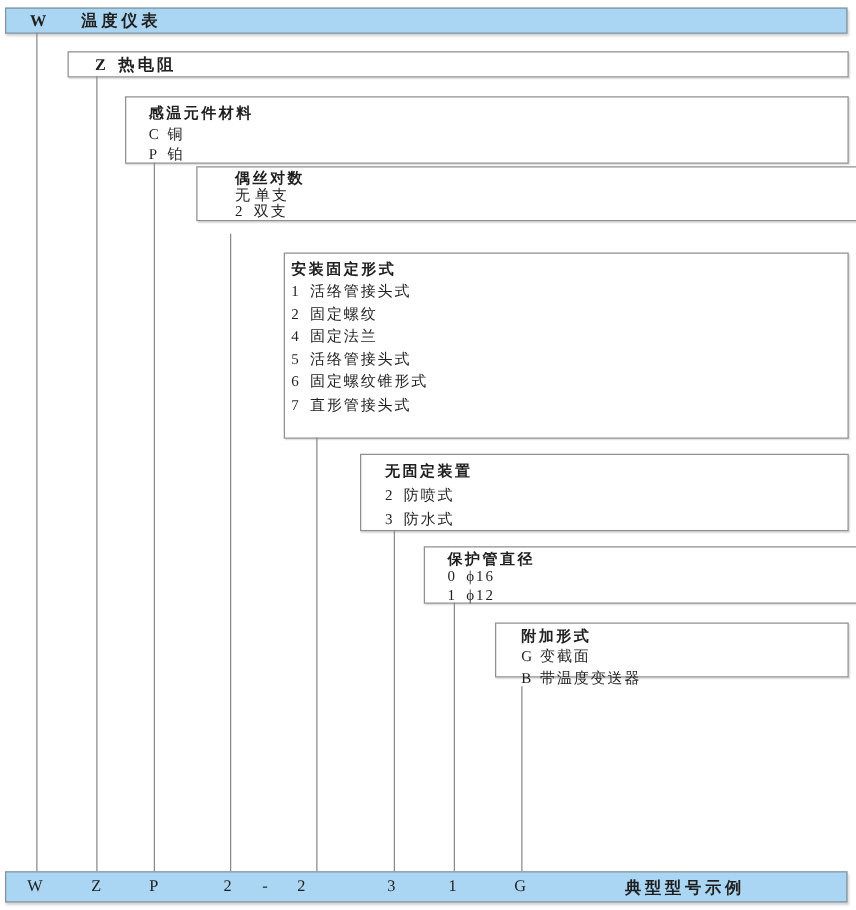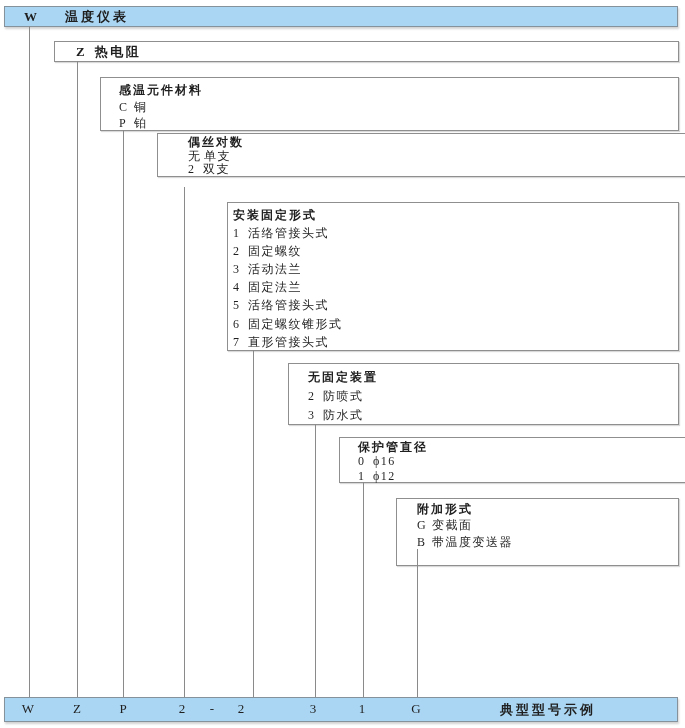--- a/index.html
+++ b/index.html
@@ -52,21 +52,21 @@
     font-size: 13px; font-weight: bold;
   }
   .z-box .code { margin-left: 21px; }
   .z-box .label { margin-left: 10px; letter-spacing: 2.5px; }
 
   .b-material { left: 100px; top: 77px;  width: 579px; height: 54px;  padding: 4px 0 0 18px; line-height: 16.5px; }
   .b-pairs    { left: 157px; top: 133px; width: 560px; height: 44px;  padding: 2px 0 0 30px; line-height: 13.6px; }
   .b-mount    { left: 227px; top: 202px; width: 452px; height: 149px; padding: 3px 0 0 5px; line-height: 18.1px; }
   .b-junction { left: 288px; top: 363px; width: 391px; height: 62px;  padding: 4px 0 0 19px; line-height: 19.2px; }
   .b-tube     { left: 339px; top: 437px; width: 360px; height: 46px;  padding: 2px 0 0 18px; line-height: 14.3px; }
-  .b-extra    { left: 396px; top: 498px; width: 283px; height: 68px;  padding: 2px 0 0 20px; line-height: 16.3px; }
+  .b-extra    { left: 396px; top: 498px; width: 283px; height: 44px;  padding: 2px 0 0 20px; line-height: 16.3px; }
 
   
   .vline { position: absolute; width: 1px; background: #8a8a8a; }
   .vl-w        { left: 29px;  top: 26px;  height: 671px; }
   .vl-z        { left: 77px;  top: 61px;  height: 636px; }
   .vl-material { left: 123px; top: 130px; height: 567px; }
   .vl-pairs    { left: 184px; top: 187px; height: 510px; }
   .vl-mount    { left: 253px; top: 350px; height: 347px; }
   .vl-junction { left: 315px; top: 424px; height: 273px; }
   .vl-tube     { left: 363px; top: 482px; height: 215px; }
@@ -129,23 +129,20 @@
 
   <div class="box b-mount">
     <div class="title">安装固定形式</div>
     <div class="row">
       <span class="code">1</span><span class="lbl">活络管接头式</span>
     </div>
     <div class="row">
       <span class="code">2</span><span class="lbl">固定螺纹</span>
     </div>
     <div class="row">
-      <span class="code">3</span><span class="lbl">活动法兰</span>
-    </div>
-    <div class="row">
       <span class="code">4</span><span class="lbl">固定法兰</span>
     </div>
     <div class="row">
       <span class="code">5</span><span class="lbl">活络管接头式</span>
     </div>
     <div class="row">
       <span class="code">6</span><span class="lbl">固定螺纹锥形式</span>
     </div>
     <div class="row">
       <span class="code">7</span><span class="lbl">直形管接头式</span>

